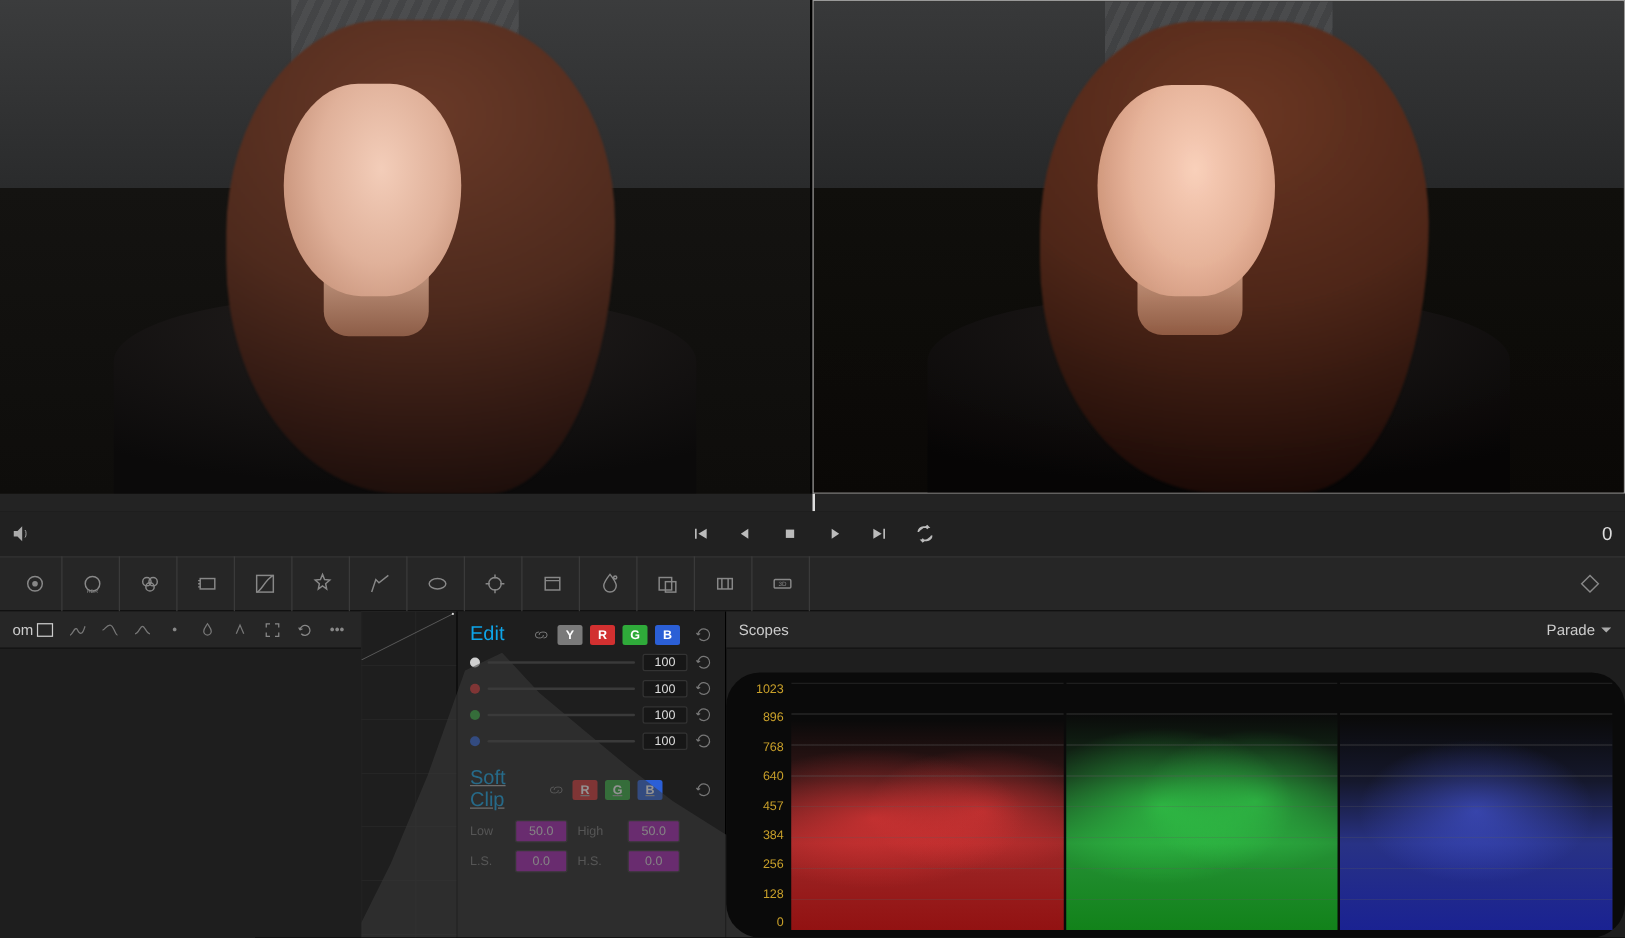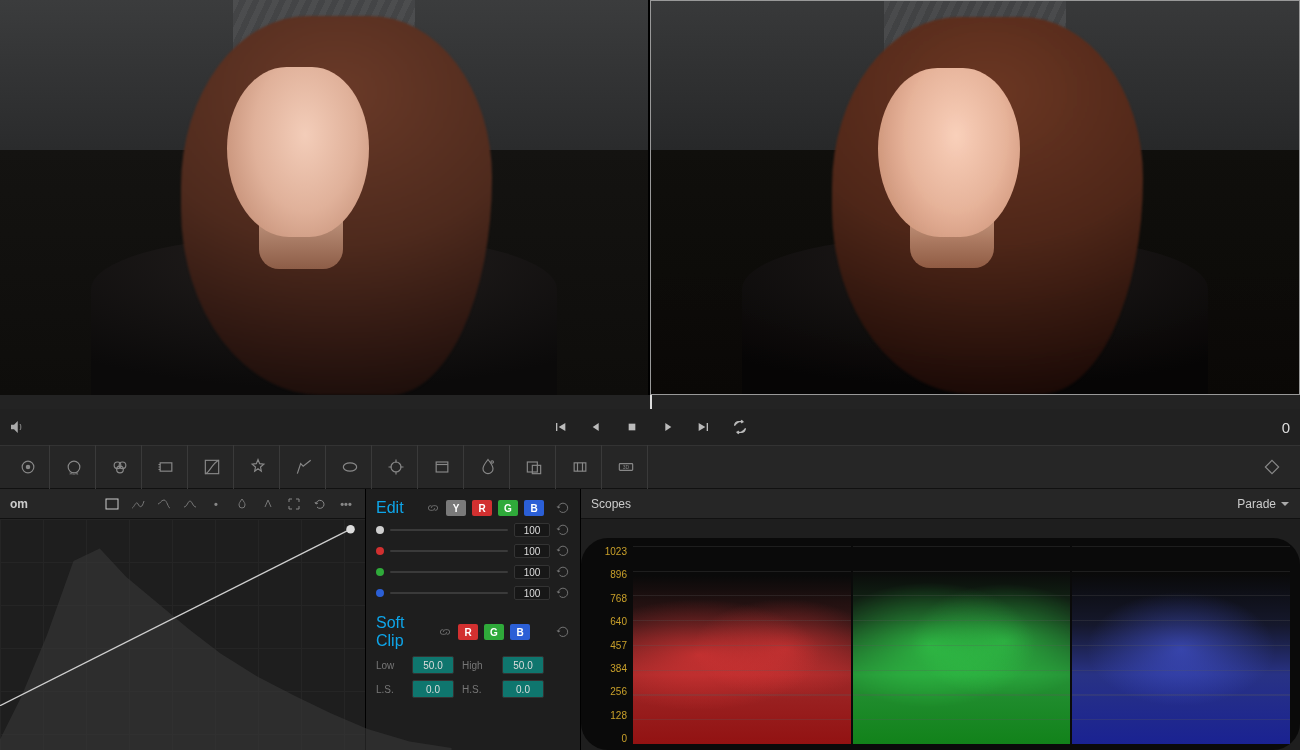--- a/index.html
+++ b/index.html
@@ -82,21 +82,21 @@
 .toolbar {
   height: 44px; background:#262626; border-top:1px solid #333; border-bottom:1px solid #111;
   display:flex; align-items:center; padding:0 6px; gap:2px; position:relative;
 }
 .tool{width:44px;height:44px;display:flex;align-items:center;justify-content:center;cursor:pointer;color:#777;}
 .tool svg{width:20px;height:20px;fill:none;stroke:#888;stroke-width:1.4;}
 .tool.sep{border-right:1px solid #3a3a3a;}
 .toolbar .right-tools{position:absolute;right:6px;display:flex;}
 
 .panels{flex:1;display:flex;background:#1e1e1e;min-height:0;}
-.panel-curve{width:366px;border-right:1px solid #000;display:flex;flex-direction:column;font-weight:bold;}
+.panel-curve{width:366px;border-right:1px solid #000;display:flex;flex-direction:row;}
 .panel-edit{width:215px;border-right:1px solid #000;display:flex;flex-direction:column;}
 .panel-scopes{flex:1;display:flex;flex-direction:column;gap:19px;}
 
 .panel-header{height:30px;display:flex;align-items:center;padding:0 10px;font-size:12px;color:#ccc;background:#262626;border-bottom:1px solid #111;justify-content:space-between;}
 .panel-header .icons{display:flex;gap:8px;align-items:center;}
 .panel-header .mini-btn{width:18px;height:18px;display:flex;align-items:center;justify-content:center;color:#888;font-size:11px;cursor:pointer;}
 .panel-scopes .panel-header .sel{margin-left:auto;display:flex;align-items:center;gap:4px;cursor:pointer;}
 .panel-scopes .panel-header .sel svg{width:10px;height:10px;fill:#aaa;}
 
 .curve-body{flex:1;position:relative;background:#1e1e1e;}
@@ -114,21 +114,21 @@
 .ch-pill{width:20px;height:16px;border-radius:2px;display:flex;align-items:center;justify-content:center;font-size:10px;font-weight:600;color:#fff;cursor:pointer;}
 .ch-y{background:#7a7a7a;}.ch-r{background:#d23030;}.ch-g{background:#2faa3a;}.ch-b{background:#2b5fd6;}
 .reset-icn{margin-left:auto;width:14px;height:14px;stroke:#777;fill:none;cursor:pointer;}
 .slider-row{display:flex;align-items:center;gap:6px;margin-bottom:7px;}
 .dot{width:8px;height:8px;border-radius:50%;}
 .dot.w{background:#cfcfcf;}.dot.r{background:#d23030;}.dot.g{background:#2faa3a;}.dot.b{background:#2b5fd6;}
 .track{flex:1;height:2px;background:#3a3a3a;border-radius:1px;position:relative;}
 .val-box{width:36px;height:14px;background:#171717;border:1px solid #333;border-radius:2px;display:flex;align-items:center;justify-content:center;font-size:10px;color:#ddd;}
 .param-grid{display:grid;grid-template-columns:28px 42px 32px 42px;gap:6px 8px;align-items:center;font-size:10px;}
 .param-grid .lab{color:#777;}
-.param-grid .val{width:42px;height:18px;background:#0f766e;border:1px solid #333;border-radius:2px;display:flex;align-items:center;justify-content:center;color:#ddd;}
+.param-grid .val{width:42px;height:18px;background:#a21caf;border:1px solid #333;border-radius:2px;display:flex;align-items:center;justify-content:center;color:#ddd;}
 
 .scopes-body{flex:1;position:relative;background:#0a0a0a;padding:8px 10px 6px 52px;border-radius:27px;}
 .y-axis{position:absolute;left:6px;top:8px;bottom:6px;width:40px;display:flex;flex-direction:column;justify-content:space-between;font-size:10px;color:#c9a02a;text-align:right;}
 .parade{position:absolute;left:52px;right:10px;top:8px;bottom:6px;display:flex;gap:2px;}
 .wave{flex:1;position:relative;overflow:hidden;}
 .wave::before{content:"";position:absolute;inset:0;background:
   repeating-linear-gradient(to bottom, rgba(90,90,90,.25) 0 1px, transparent 1px calc(100%/8));
 }
 .wf-r{background:
   radial-gradient(80% 40% at 30% 55%, rgba(255,60,60,.55), transparent 70%),
@@ -409,21 +409,21 @@
       </div>
       <div class="slider-row">
         <span class="dot b"></span>
         <div class="track"></div>
         <div class="val-box">100</div>
         <svg class="reset-icn" viewBox="0 0 24 24">
             <path d="M4 12a8 8 0 1 1 2 5M4 12l-2-3m2 3 3-2" stroke-width="1.6"></path>
           </svg>
       </div>
 
-      <div class="row" style="margin-top:14px;">
+      <div class="row" style="margin-top:14px;text-decoration:underline;">
         <span class="row-label" style="width:56px;">Soft Clip</span>
         <svg class="link-icn" viewBox="0 0 24 24">
             <path d="M9 12a4 4 0 0 1 4-4h3a4 4 0 1 1 0 8h-1M15 12a4 4 0 0 1-4 4H8a4 4 0 1 1 0-8h1" stroke="#999"></path>
           </svg>
         <span class="ch-pill ch-r">R</span>
         <span class="ch-pill ch-g">G</span>
         <span class="ch-pill ch-b">B</span>
         <svg class="reset-icn" viewBox="0 0 24 24">
             <path d="M4 12a8 8 0 1 1 2 5M4 12l-2-3m2 3 3-2" stroke-width="1.6"></path>
           </svg>

